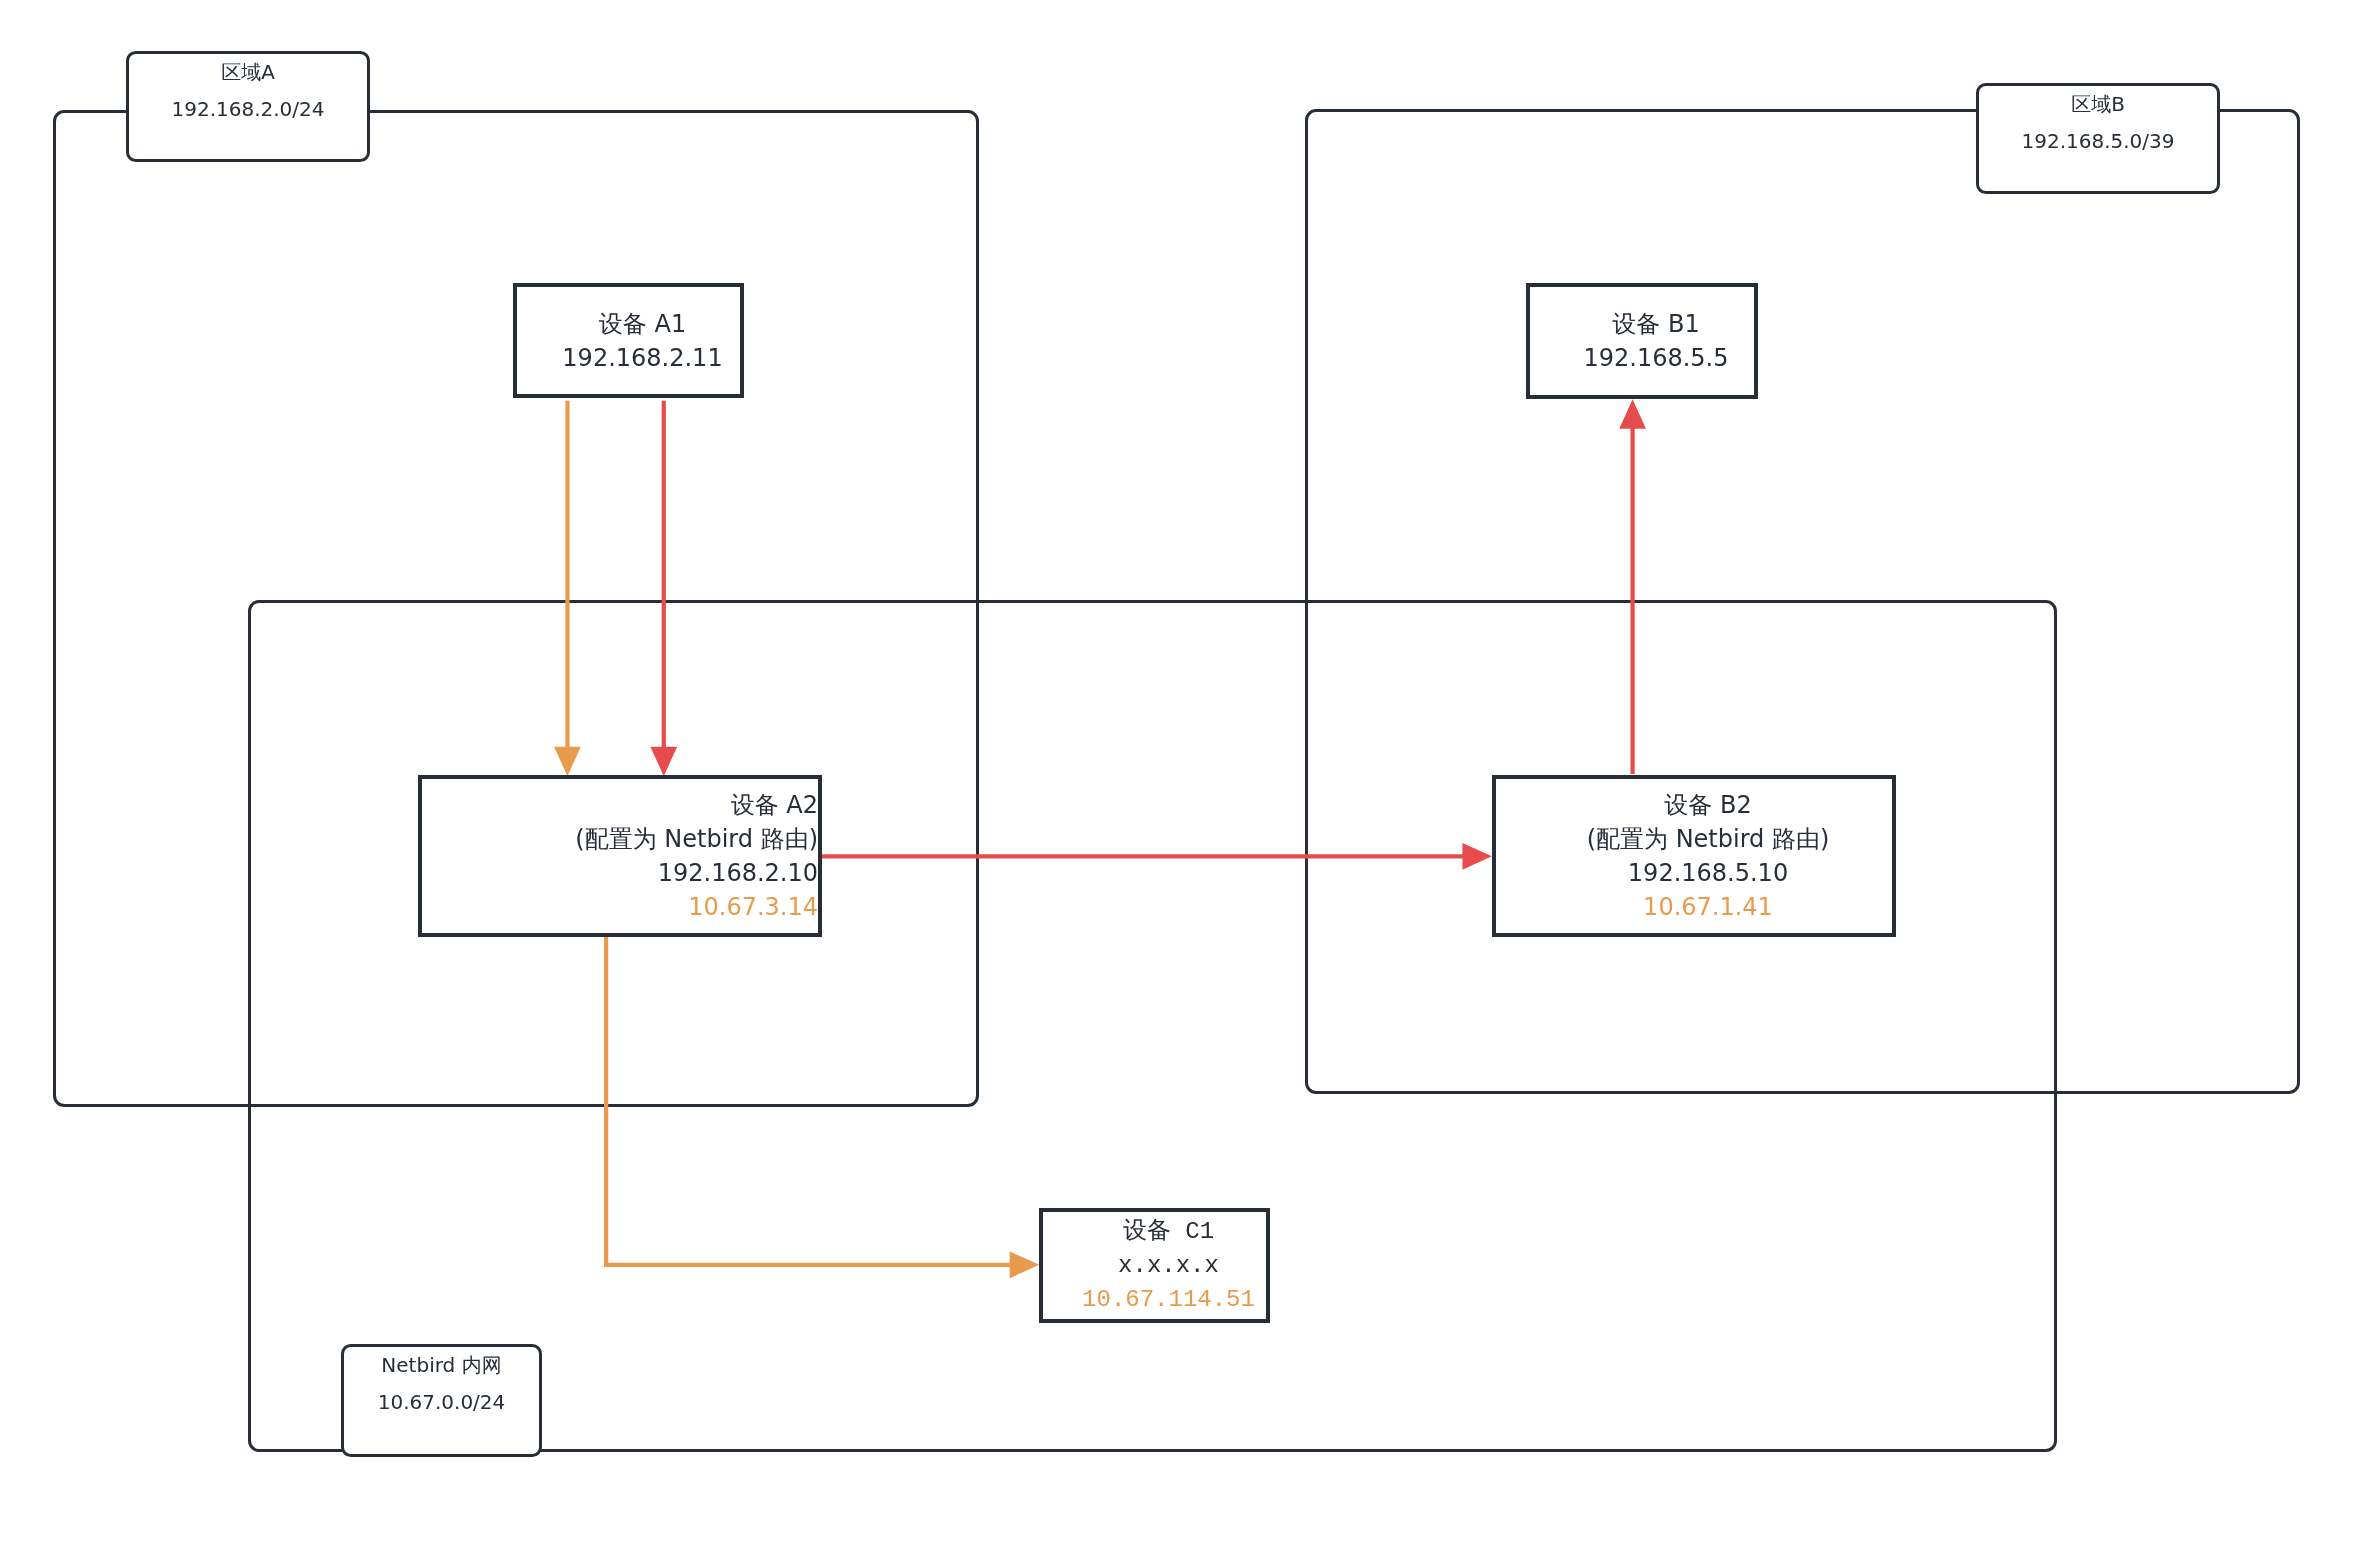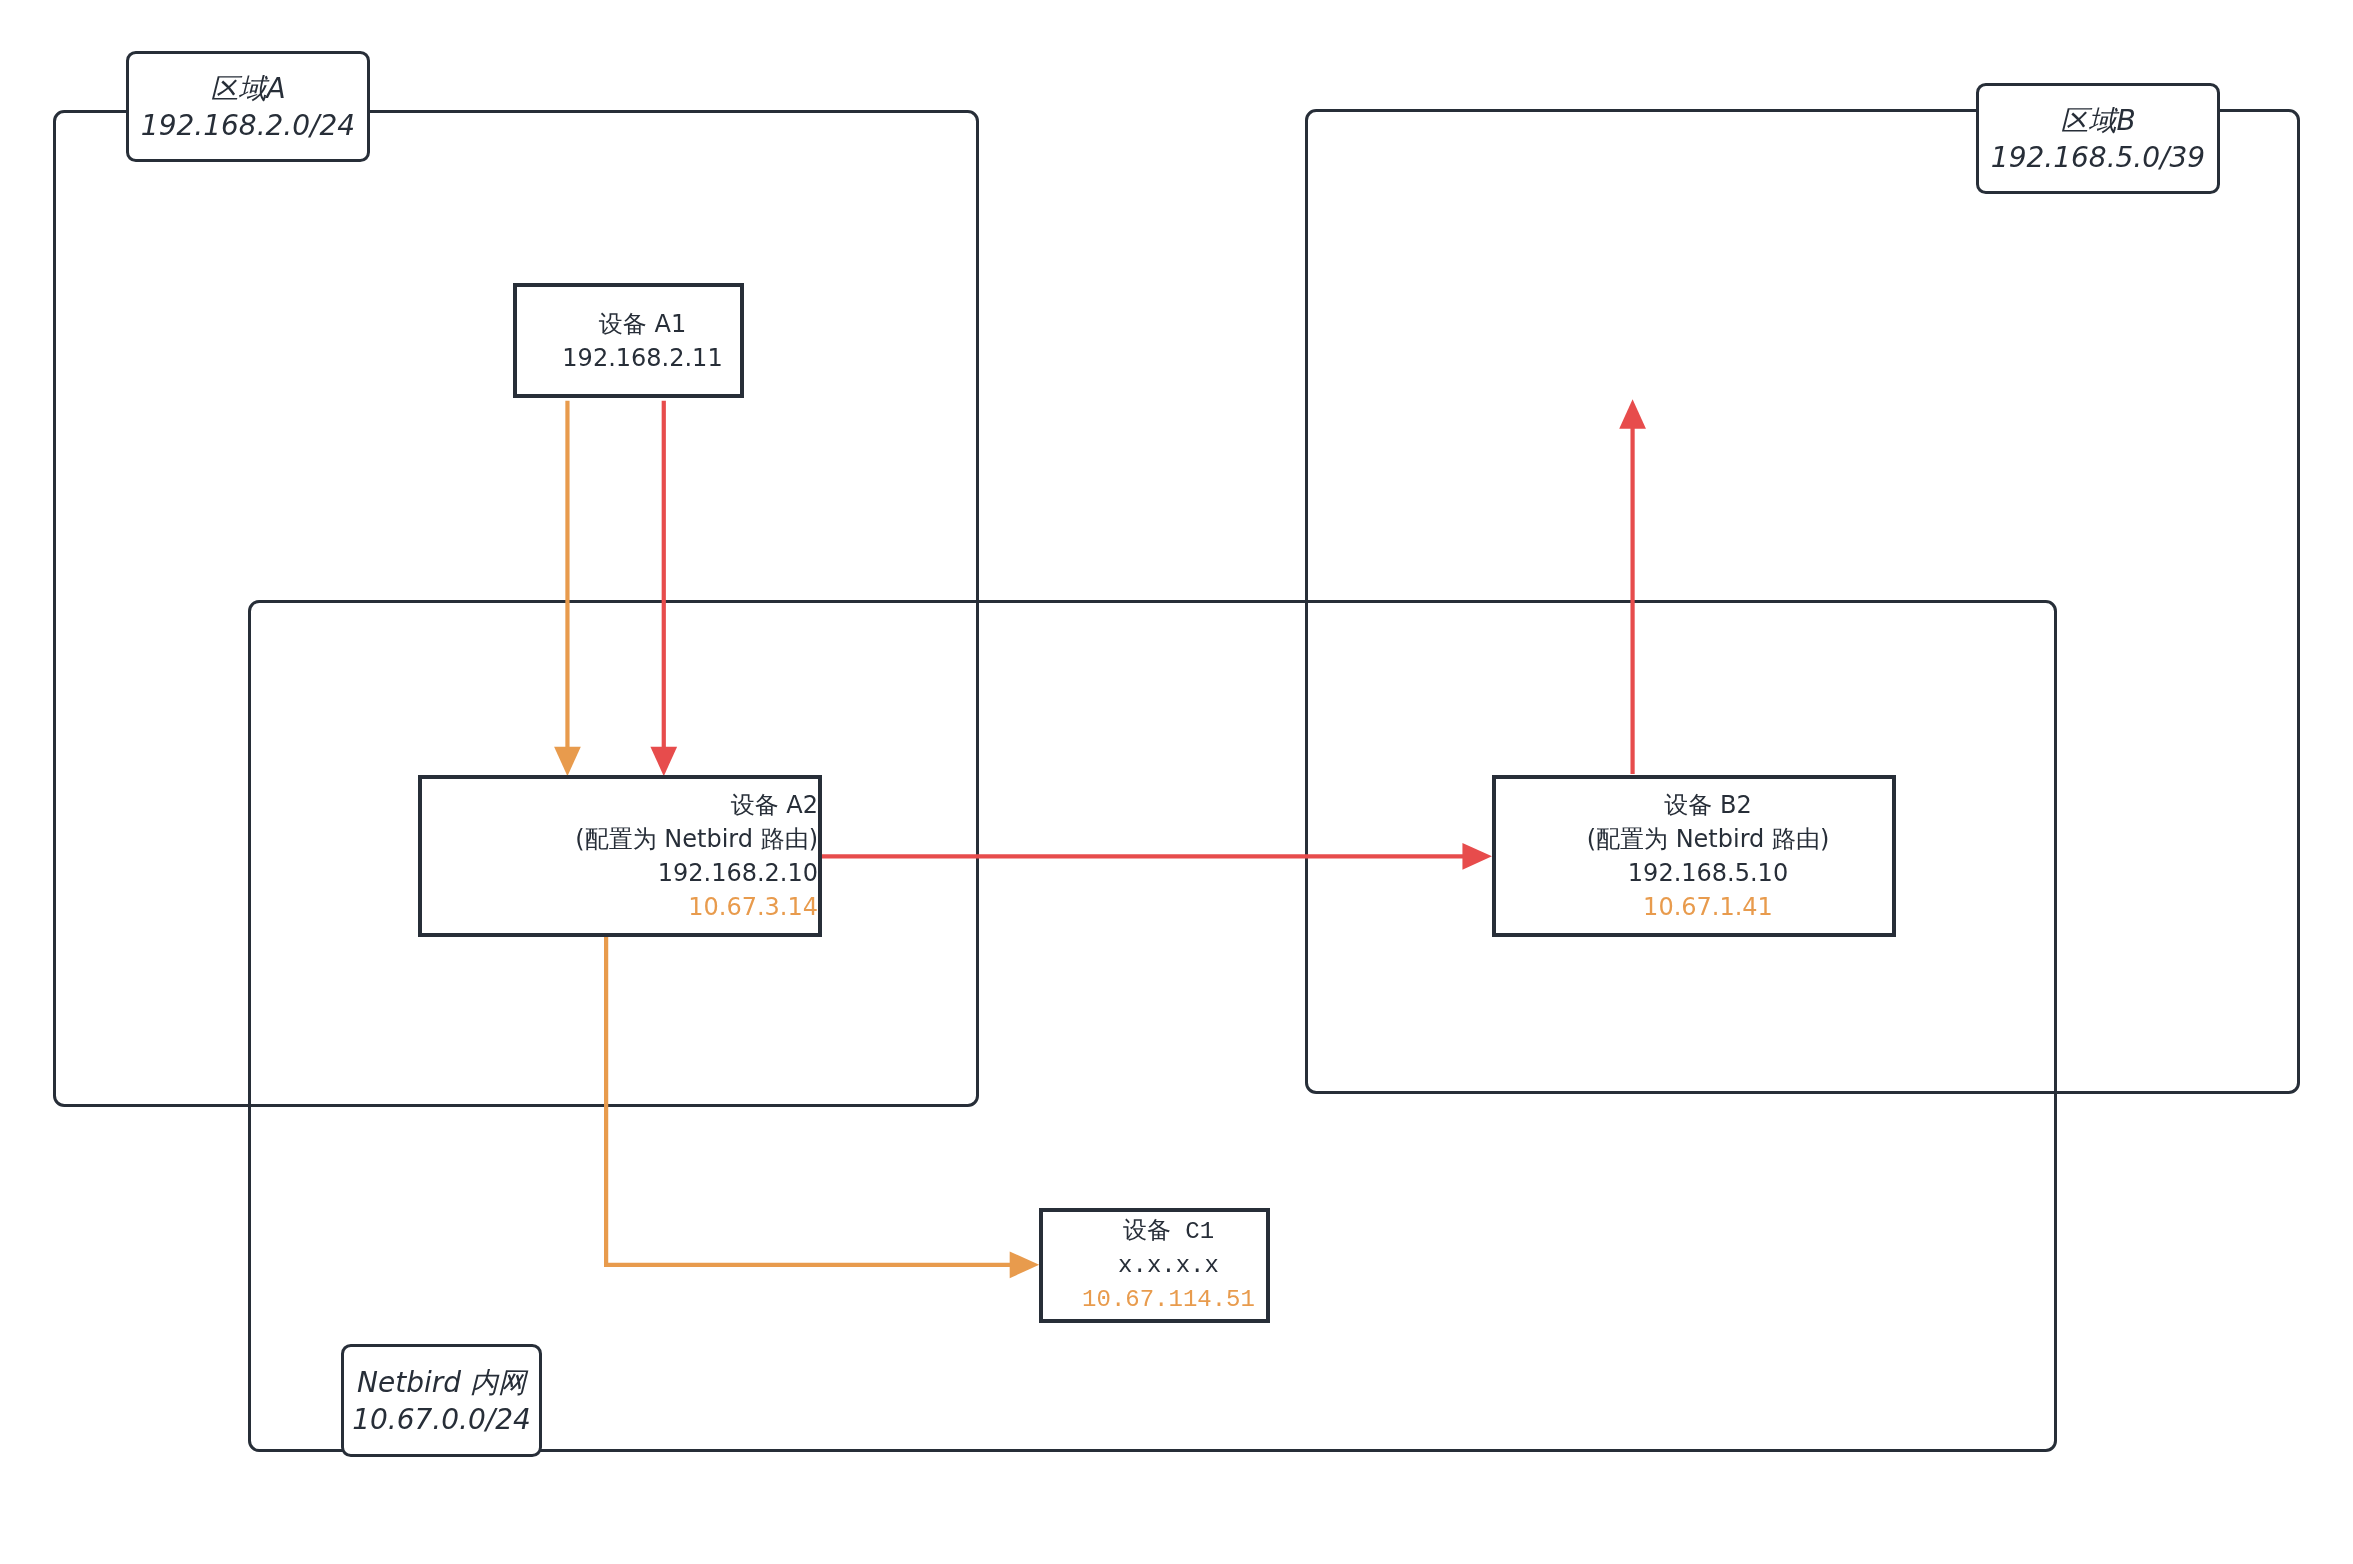--- a/index.html
+++ b/index.html
@@ -28,26 +28,24 @@
   }
   
   .zone-label{
     position:absolute;
     background:#ffffff;
     border:3.5px solid #272E38;
     border-radius:9.8px;
     display:flex;
     flex-direction:column;
     align-items:center;
-    justify-content:center;
     text-align:center;
-    font-size:28px;
+    font-size:20px;
     line-height:37px;
     z-index:3;
-    font-style:italic;
   }
   
   .node{
     position:absolute;
     background:#ffffff;
     border:4.2px solid #272E38;
     display:flex;
     flex-direction:column;
     align-items:center;
     justify-content:center;
@@ -132,20 +130,24 @@
     <div class="line">192.168.2.11</div>
   </div>
 
   <div class="node" id="node-a2">
     <div class="line">设备 A2</div>
     <div class="line">(配置为 Netbird 路由)</div>
     <div class="line">192.168.2.10</div>
     <div class="line orange-text">10.67.3.14</div>
   </div>
 
+  <div class="node" id="node-b1">
+    <div class="line">设备 B1</div>
+    <div class="line">192.168.5.5</div>
+  </div>
 
   <div class="node" id="node-b2">
     <div class="line">设备 B2</div>
     <div class="line">(配置为 Netbird 路由)</div>
     <div class="line">192.168.5.10</div>
     <div class="line orange-text">10.67.1.41</div>
   </div>
 
   <div class="node" id="node-c1">
     <div class="line">设备 C1</div>

